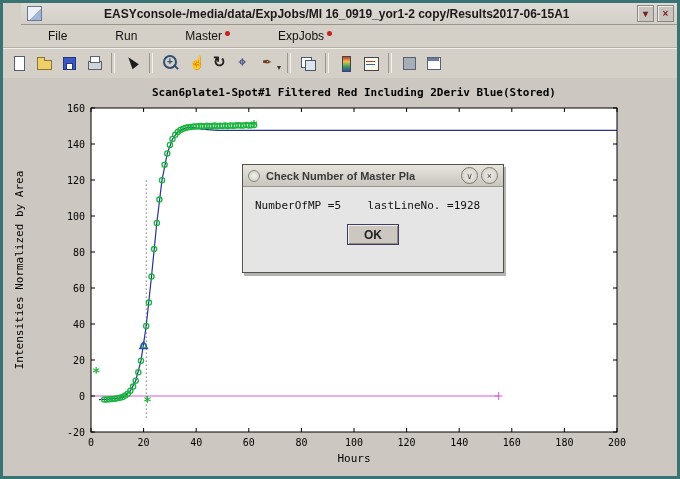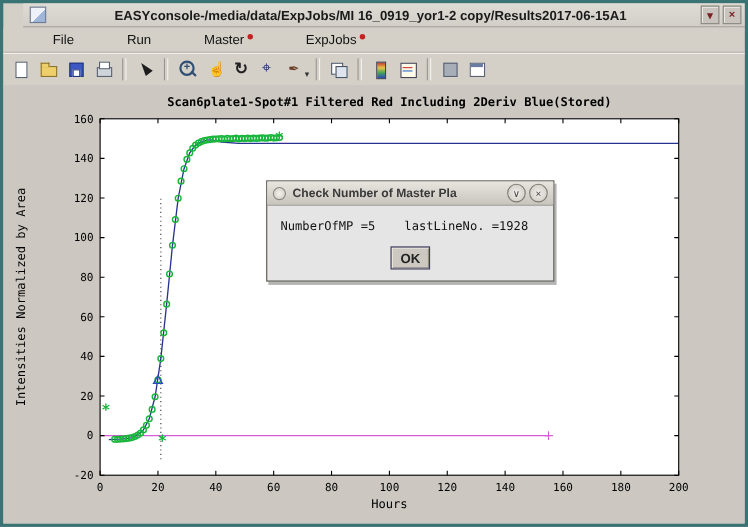--- a/index.html
+++ b/index.html
@@ -67,24 +67,24 @@
     border:1px solid #55524c;box-shadow:2px 3px 0 rgba(40,40,40,0.35), inset 1px 1px 0 #eceae5;margin-left:32px;}
   .dlg-titlebar{height:21px;background:linear-gradient(#e8e5df,#c8c5be);display:flex;align-items:center;
     border-bottom:1px solid #9a968e;padding:0 5px;}
   .dlg-icon{width:10px;height:10px;border:1px solid #8a8680;border-radius:50%;
     background:radial-gradient(#f6f4ef,#c9c6bf);}
   .dlg-title{font-size:11px;font-weight:bold;color:#3a3a3a;margin-left:6px;flex:1;
     white-space:nowrap;overflow:hidden;}
   .dlg-btn{width:15px;height:15px;border:1px solid #7f7b75;border-radius:50%;margin-left:3px;
     background:radial-gradient(#f0eee9,#cbc8c1);display:flex;align-items:center;justify-content:center;
     font-size:9px;color:#444;cursor:default;}
-  .dlg-body{padding:12px 12px 10px 12px;}
+  .dlg-body{padding:12px 12px 27px 12px;}
   .dlg-msg{font-family:"DejaVu Sans Mono", monospace;font-size:11px;color:#111;white-space:pre;}
   .dlg-okrow{text-align:center;margin-top:12px;}
-  .ok{width:36px;height:21px;font-size:12px;font-weight:bold;color:#222;
+  .ok{width:52px;height:21px;font-size:12px;font-weight:bold;color:#222;
     background:#ccc8c1;border:1px solid #3f3c63;
     box-shadow:inset 1px 1px 0 #f0efec, inset -1px -1px 0 #8f8b82;}
 </style>
 </head>
 <body>
 
 <div class="titlebar">
   <span class="app-icon"></span>
   <span class="title">EASYconsole-/media/data/ExpJobs/MI 16_0919_yor1-2 copy/Results2017-06-15A1</span>
   <span class="win-buttons">

